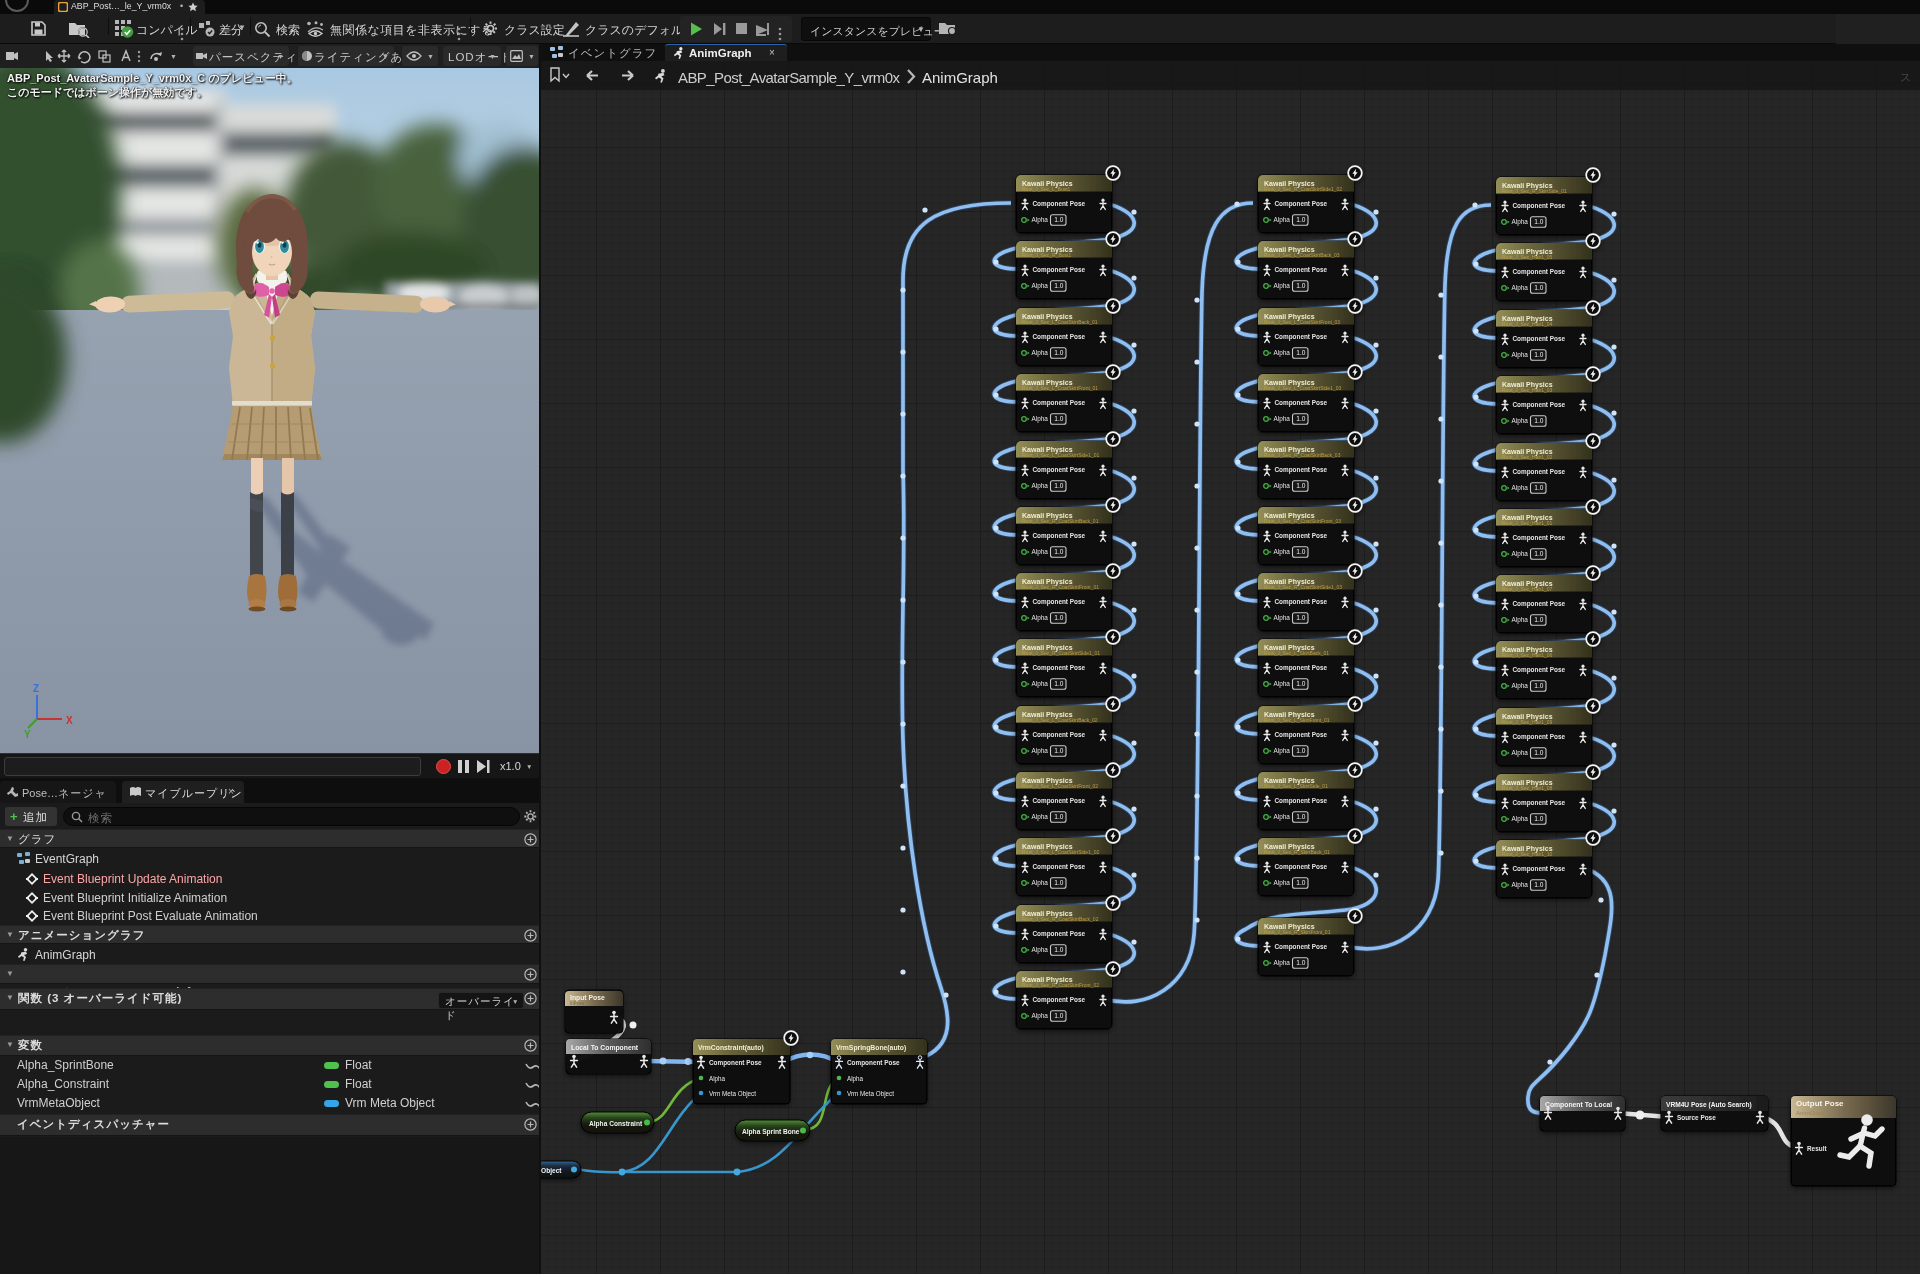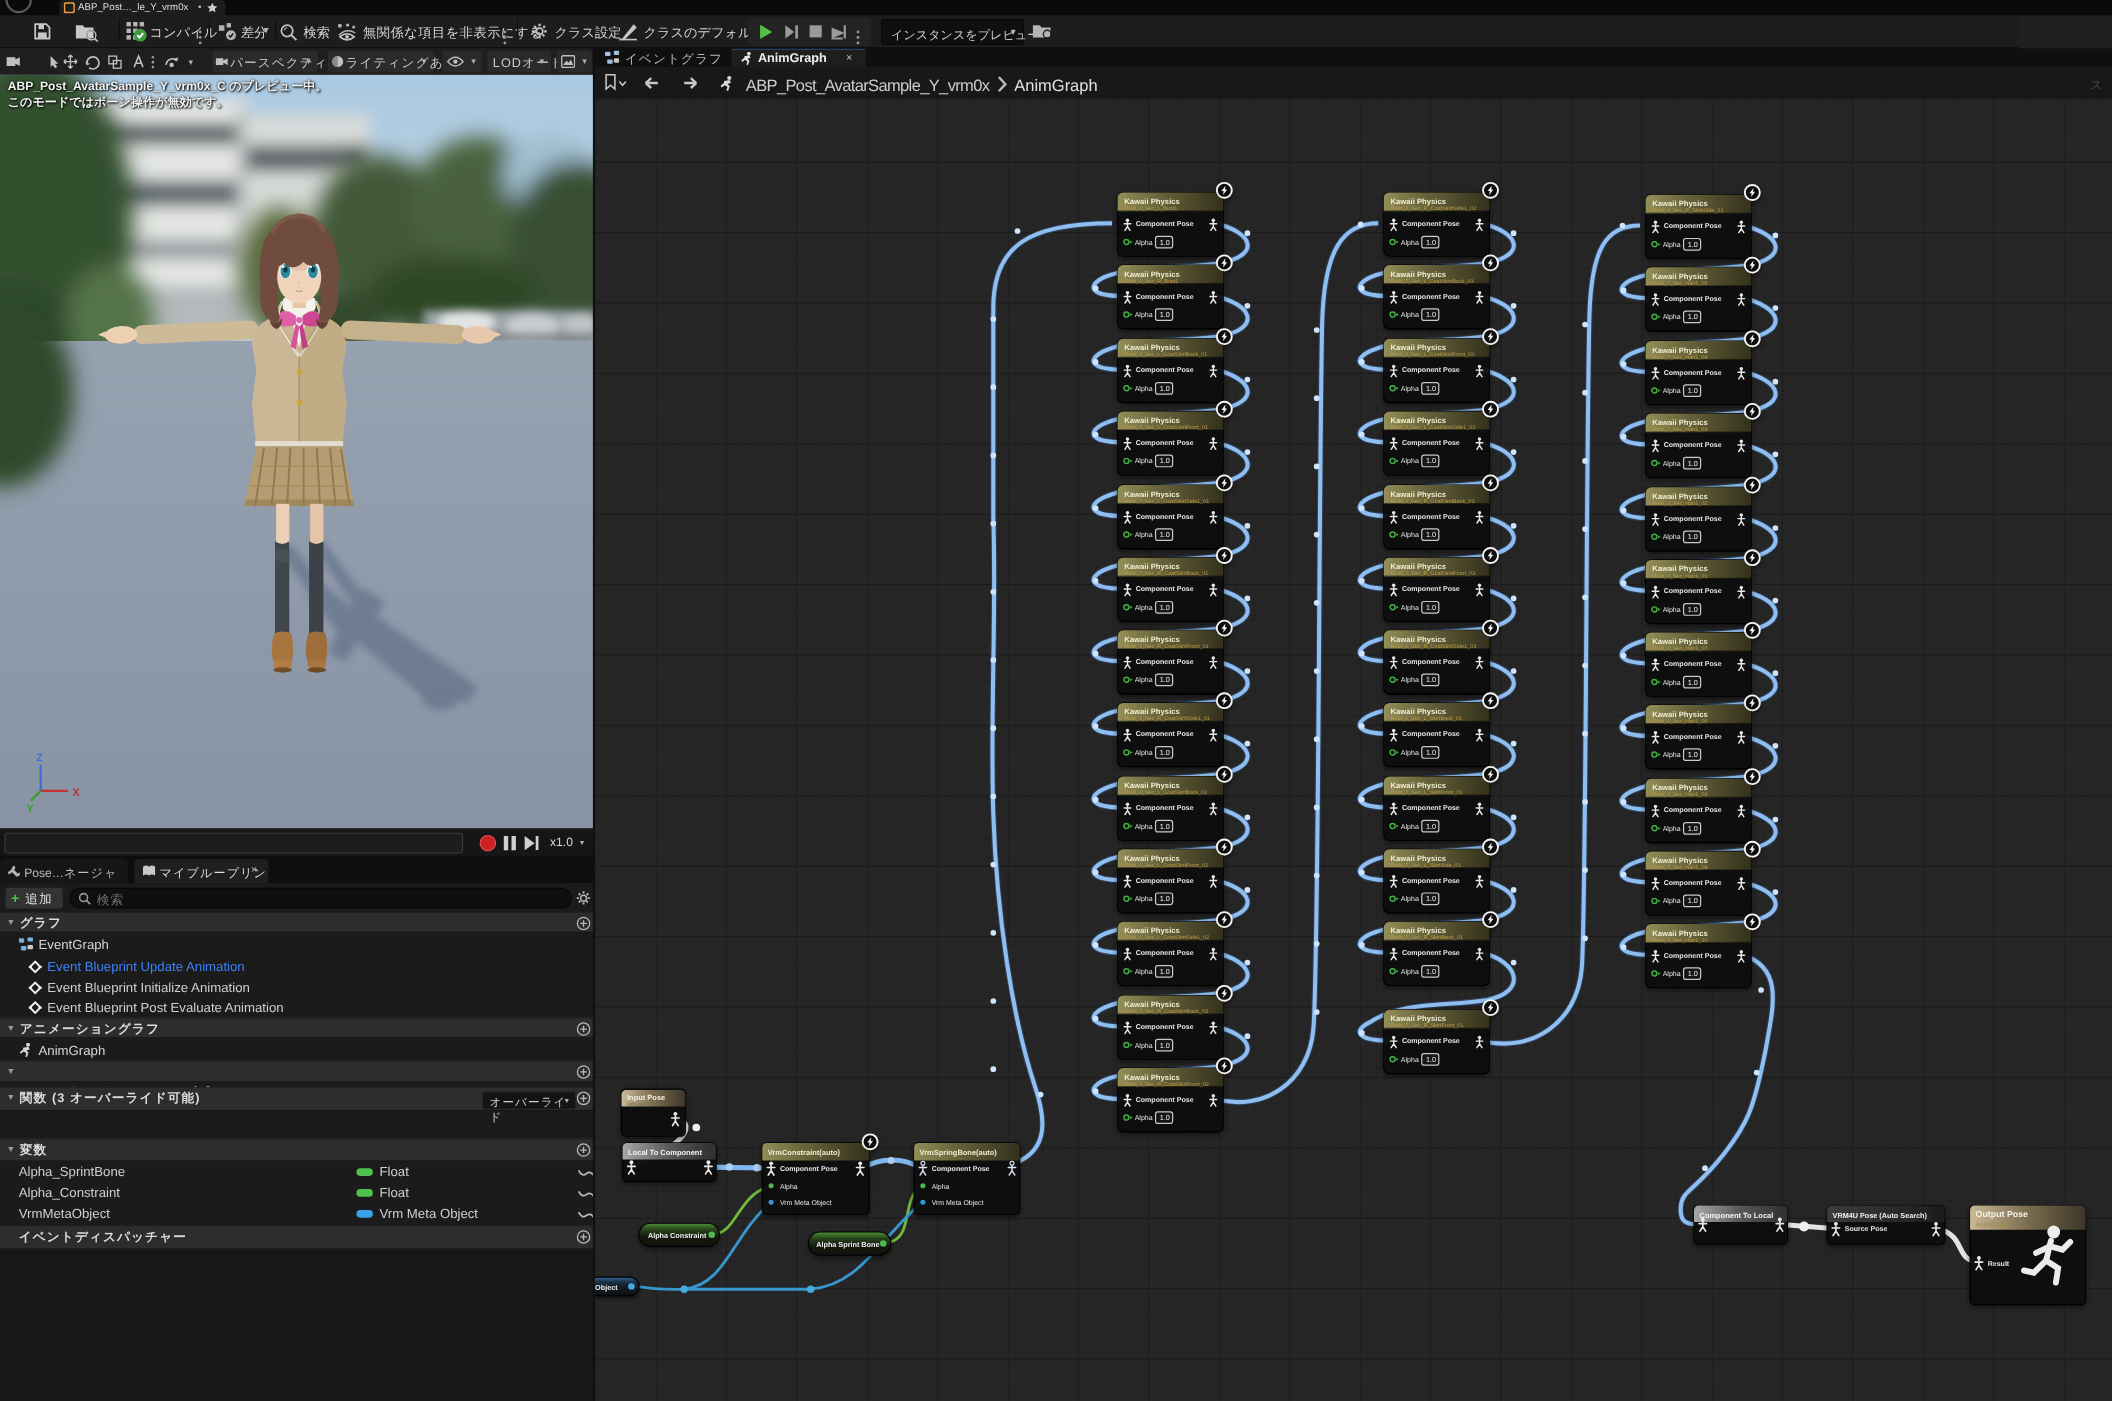--- a/index.html
+++ b/index.html
@@ -396,42 +396,42 @@
    <span class="abs jp" style="left:24px;top:3px;color:#6f6f6f;font-size:11.5px">検索</span>
  </div>
  <svg class="abs" style="left:523px;top:6px" width="15" height="15" viewBox="0 0 17 17">
       <g fill="none" stroke="#b5b5b5" stroke-width="1.5">
         <circle cx="8.5" cy="8.5" r="3"></circle>
         <path d="M8.5,1.5 v2.3 M8.5,12.7 v2.3 M1.5,8.5 h2.3 M12.7,8.5 h2.3 M3.6,3.6 l1.6,1.6 M11.3,11.3 l1.6,1.6 M13.4,3.6 l-1.6,1.6 M5.2,11.3 l-1.6,1.6" stroke-width="2"></path>
       </g>
     </svg>
 <div class="abs" style="left:0;top:26px;width:541px;height:19px;background:#2d2d2d;border-top:1px solid #222;border-bottom:1px solid #151515">
       <span class="abs" style="left:6px;top:4px;color:#9a9a9a;font-size:8px">▼</span>
-      <span class="abs jp" style="left:18px;top:2px;color:#dcdcdc;font-size:11.5px;font-weight:bold">グラフ</span>
+      <span class="abs jp" style="left:18px;top:2px;color:#dcdcdc;font-size:11.5px;font-weight:normal">グラフ</span>
       <svg class="abs" style="left:524px;top:3px" width="13" height="13" viewBox="0 0 13 13">
         <circle cx="6.5" cy="6.5" r="5.6" fill="none" stroke="#b8b8b8" stroke-width="1.2"></circle>
         <path d="M6.5,3.5 V9.5 M3.5,6.5 H9.5" stroke="#b8b8b8" stroke-width="1.2"></path>
       </svg>
     </div>
  <svg class="abs" style="left:17px;top:49px" width="13" height="13" viewBox="0 0 13 13">
       <g fill="#7ab0d8">
         <rect x="0" y="1" width="5" height="4" rx="1"></rect>
         <rect x="8" y="0" width="5" height="4" rx="1"></rect>
         <rect x="2" y="8" width="5" height="4" rx="1"></rect>
         <rect x="8" y="7" width="5" height="4" rx="1" fill="#c8c8c8"></rect>
       </g>
     </svg>
  <span class="abs" style="left:35px;top:49px;color:#d6d6d6;font-size:12px">EventGraph</span>
 <svg class="abs" style="left:26px;top:70px" width="12" height="12" viewBox="0 0 12 12">
       <path d="M6,0 L12,6 L6,12 L0,6z" fill="#f0f0f0"></path>
       <path d="M6,2.5 L9.5,6 L6,9.5 L2.5,6z" fill="#1b1b1b"></path>
       <rect x="0" y="5" width="3" height="2" fill="#f0f0f0"></rect>
       <rect x="9" y="5" width="3" height="2" fill="#f0f0f0"></rect>
     </svg>
-<span class="abs" style="left:43px;top:69px;color:#3b82f6;font-size:12px">Event Blueprint Update Animation</span>
+<span class="abs" style="left:43px;top:69px;color:#fca5a5;font-size:12px">Event Blueprint Update Animation</span>
     <svg class="abs" style="left:26px;top:89px" width="12" height="12" viewBox="0 0 12 12">
       <path d="M6,0 L12,6 L6,12 L0,6z" fill="#f0f0f0"></path>
       <path d="M6,2.5 L9.5,6 L6,9.5 L2.5,6z" fill="#1b1b1b"></path>
       <rect x="0" y="5" width="3" height="2" fill="#f0f0f0"></rect>
       <rect x="9" y="5" width="3" height="2" fill="#f0f0f0"></rect>
     </svg>
 <span class="abs" style="left:43px;top:88px;color:#cfcfcf;font-size:12px">Event Blueprint Initialize Animation</span>
     <svg class="abs" style="left:26px;top:107px" width="12" height="12" viewBox="0 0 12 12">
       <path d="M6,0 L12,6 L6,12 L0,6z" fill="#f0f0f0"></path>
       <path d="M6,2.5 L9.5,6 L6,9.5 L2.5,6z" fill="#1b1b1b"></path>

